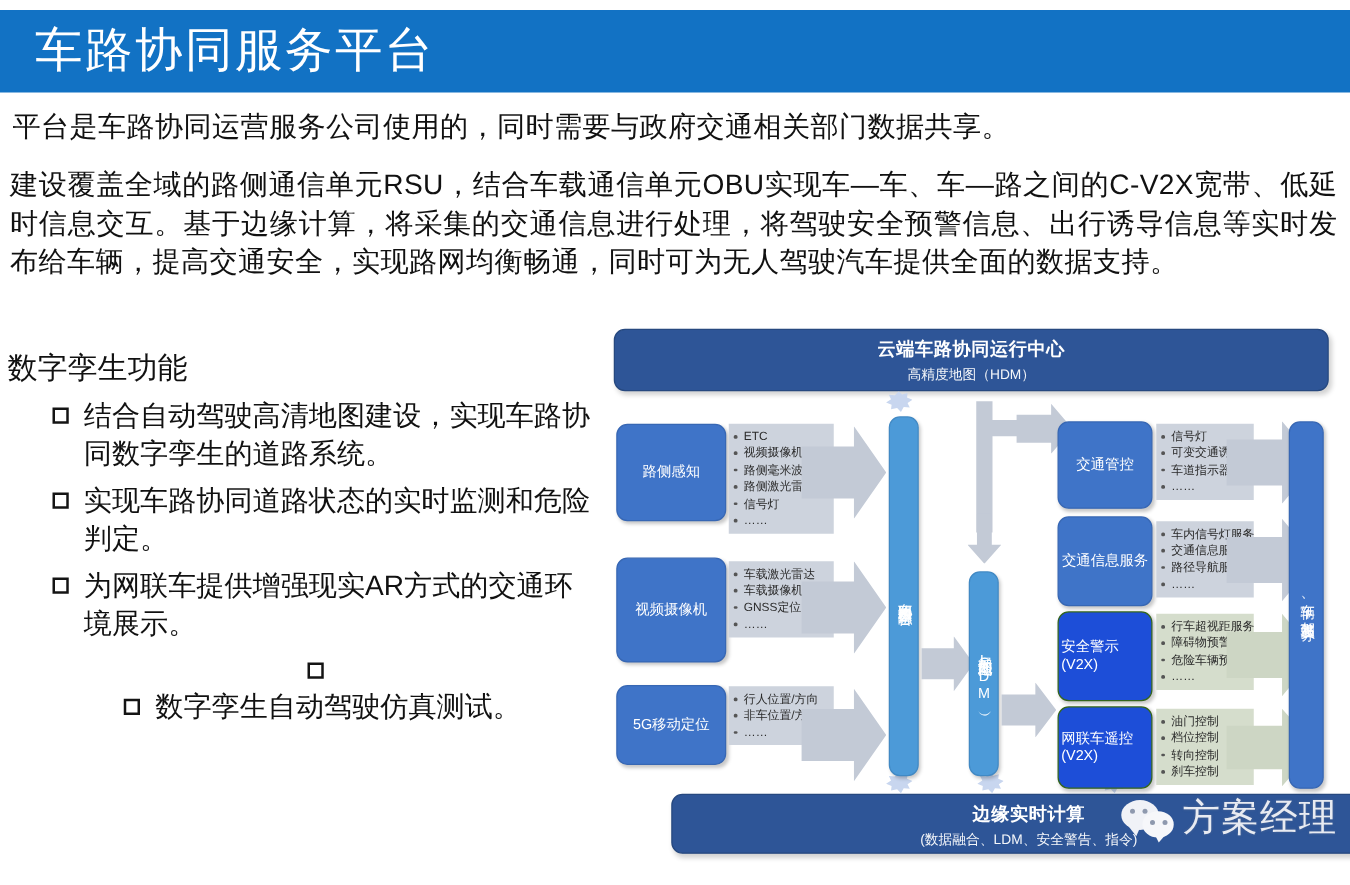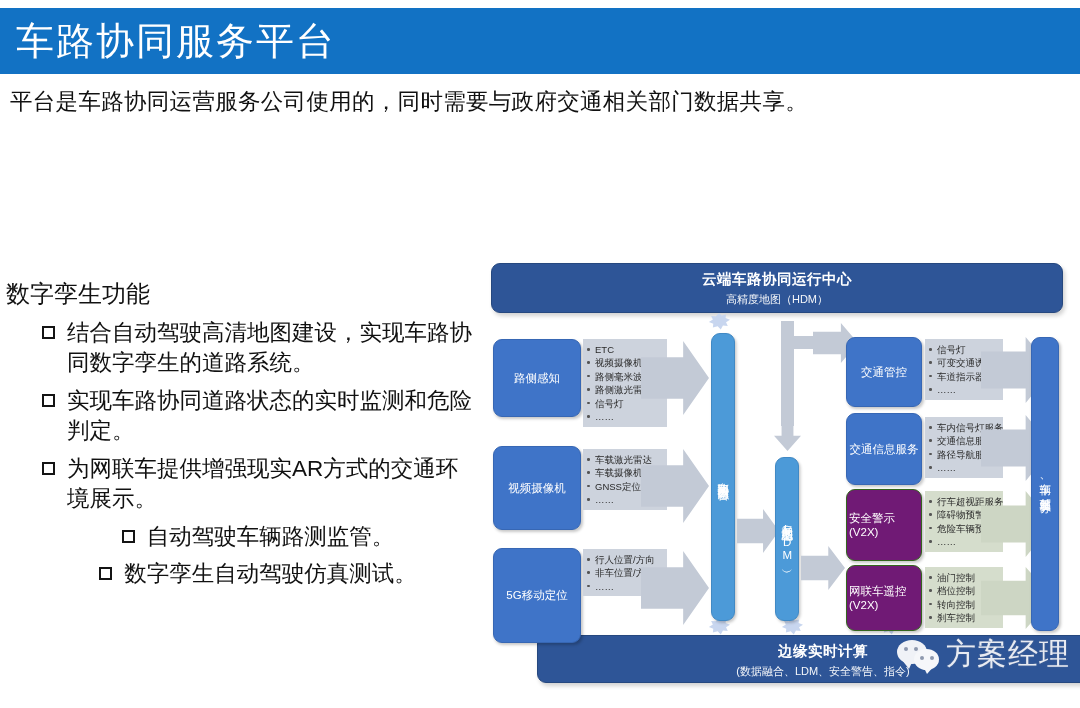--- a/index.html
+++ b/index.html
@@ -11,21 +11,21 @@
   }
   #slide { position: relative; width: 1080px; height: 708px; background: #fff; }
 
   
   .title-banner {
     position: absolute; left: 0; top: 8px; width: 1080px; height: 66px;
     background: #1272c4; display: flex; align-items: center;
   }
   .title-banner .title-text {
     color: #ffffff; font-size: 38px; font-weight: 400; letter-spacing: 2px;
-    margin-left: 16px; line-height: 1;
+    margin-left: 28px; line-height: 1;
   }
 
   
   .para {
     position: absolute; color: #111; font-size: 22.5px; line-height: 1.38;
     letter-spacing: 0.3px; text-align: justify;
   }
   #para1 { left: 10px; top: 86px; width: 1050px; }
   #para2 { left: 8px; top: 132px; width: 1062px; }
 
@@ -58,21 +58,21 @@
   .band-title { font-size: 14.5px; font-weight: bold; margin-top: 6px; letter-spacing: 0.5px; }
   .band-sub { font-size: 11px; margin-top: 3px; opacity: .95; }
 
   .node {
     position: absolute; border-radius: 9px; color: #fff; text-align: left;
     display: flex; align-items: center; justify-content: center;
     font-size: 11.5px; line-height: 1.25; padding: 2px;
     box-shadow: 1.5px 2px 3px rgba(0,0,0,0.22);
   }
   .node.blue  { background: #3f74c8; border: 1px solid #3767b4; }
-  .node.green { background: #701a75; border: 1px solid #34651d; }
+  .node.green { background: #1d4ed8; border: 1px solid #34651d; }
   .node.lblue { background: #4c9ad8; border: 1px solid #4189c4; }
 
   .vtext { writing-mode: vertical-rl; text-orientation: upright; letter-spacing: 1px; }
 
   .list {
     position: absolute; color: #2a2a2a; font-size: 9.5px; line-height: 1.42;
     background: #cdd3dd; padding: 4px 3px 3px 4px;
   }
   .list.greenbg { background: #d5ddcc; }
   .list li { list-style: none; position: relative; padding-left: 8px; white-space: nowrap; }
@@ -131,39 +131,39 @@
 </head>
 <body>
 
 <div id="slide">
 
   <div class="title-banner">
     <div class="title-text">车路协同服务平台</div>
   </div>
 
   <div class="para" id="para1">平台是车路协同运营服务公司使用的，同时需要与政府交通相关部门数据共享。</div>
+  <div class="para" id="para2">建设覆盖全域的路侧通信单元RSU，结合车载通信单元OBU实现车—车、车—路之间的C-V2X宽带、低延时信息交互。基于边缘计算，将采集的交通信息进行处理，将驾驶安全预警信息、出行诱导信息等实时发布给车辆，提高交通安全，实现路网均衡畅通，同时可为无人驾驶汽车提供全面的数据支持。</div>
 
   <div id="list-heading">数字孪生功能</div>
 
   <div id="bullets">
     <div class="bullet-row">
       <span class="bullet-box"></span>
       <span class="bullet-text">结合自动驾驶高清地图建设，实现车路协同数字孪生的道路系统。</span>
     </div>
     <div class="bullet-row">
       <span class="bullet-box"></span>
       <span class="bullet-text">实现车路协同道路状态的实时监测和危险判定。</span>
     </div>
     <div class="bullet-row">
       <span class="bullet-box"></span>
       <span class="bullet-text">为网联车提供增强现实AR方式的交通环境展示。</span>
     </div>
     <div class="bullet-row">
       <span class="bullet-box"></span>
-      <span class="bullet-text">自动驾驶车辆路测监管。</span>
     </div>
     <div class="bullet-row">
       <span class="bullet-box"></span>
       <span class="bullet-text">数字孪生自动驾驶仿真测试。</span>
     </div>
   </div>
 
   <div id="diagram">
 
     <div class="band" id="band-top">
@@ -204,21 +204,21 @@
       <span>视频摄像机</span>
     </div>
     <ul class="list" style="left:100px; top:188px; width:84px;">
       <li>车载激光雷达</li>
       <li>车载摄像机</li>
       <li>GNSS定位</li>
       <li>……</li>
     </ul>
     <div class="arrow-r" style="left:158px; top:188px; width:68px; height:74px;"></div>
 
-    <div class="node blue" style="left:10px; top:287px; width:88px; height:95px;">
+    <div class="node blue" style="left:10px; top:287px; width:88px; height:64px;">
       <span>5G移动定位</span>
     </div>
     <ul class="list" style="left:100px; top:288px; width:84px;">
       <li>行人位置/方向</li>
       <li>非车位置/方向</li>
       <li>……</li>
     </ul>
     <div class="arrow-r" style="left:158px; top:290px; width:68px; height:74px;"></div>
 
     <div class="node lblue" style="left:228px; top:72px; width:24px; height:288px;">

